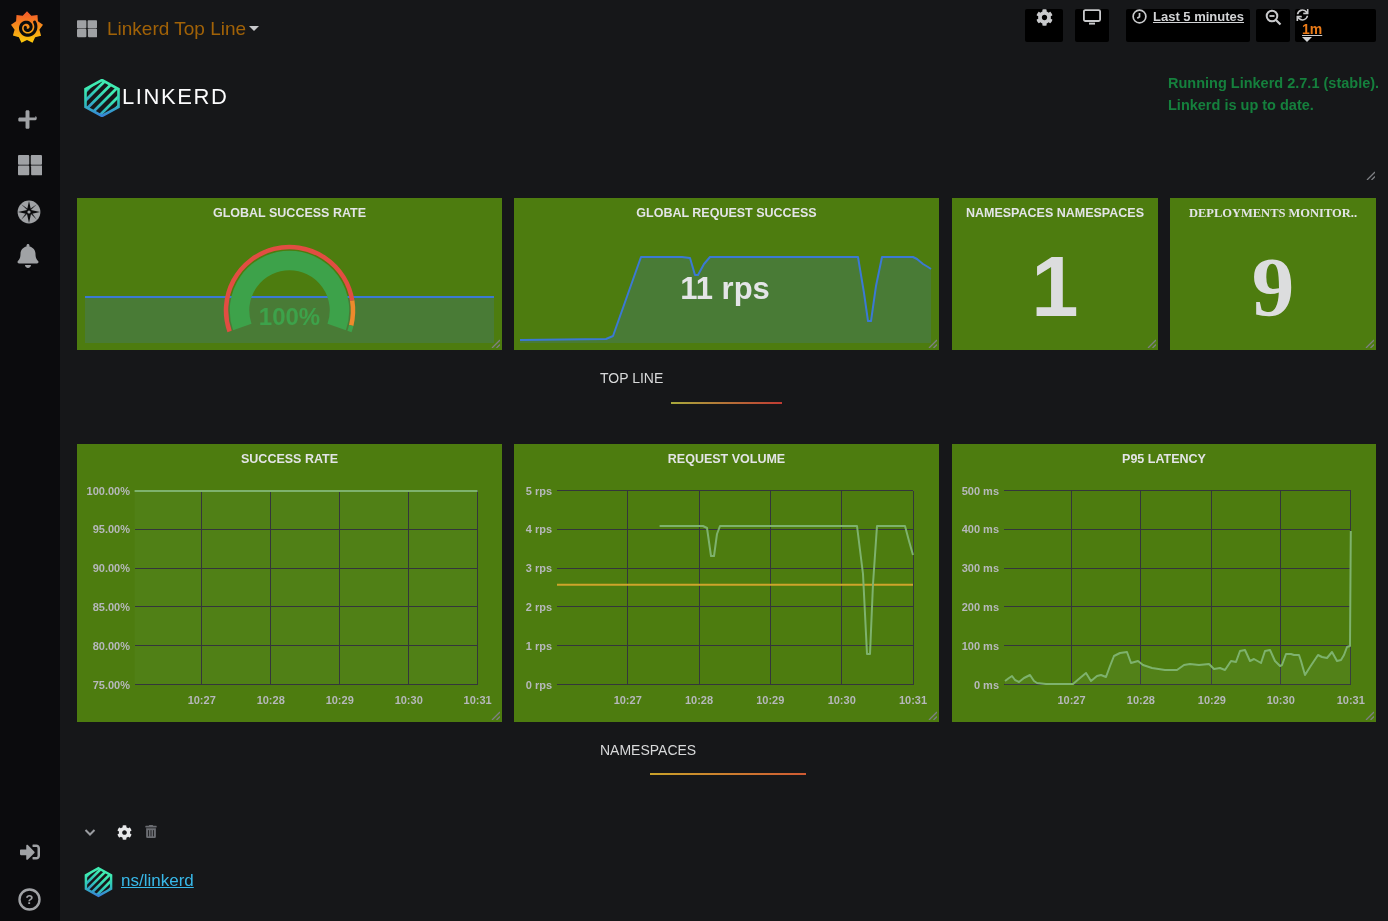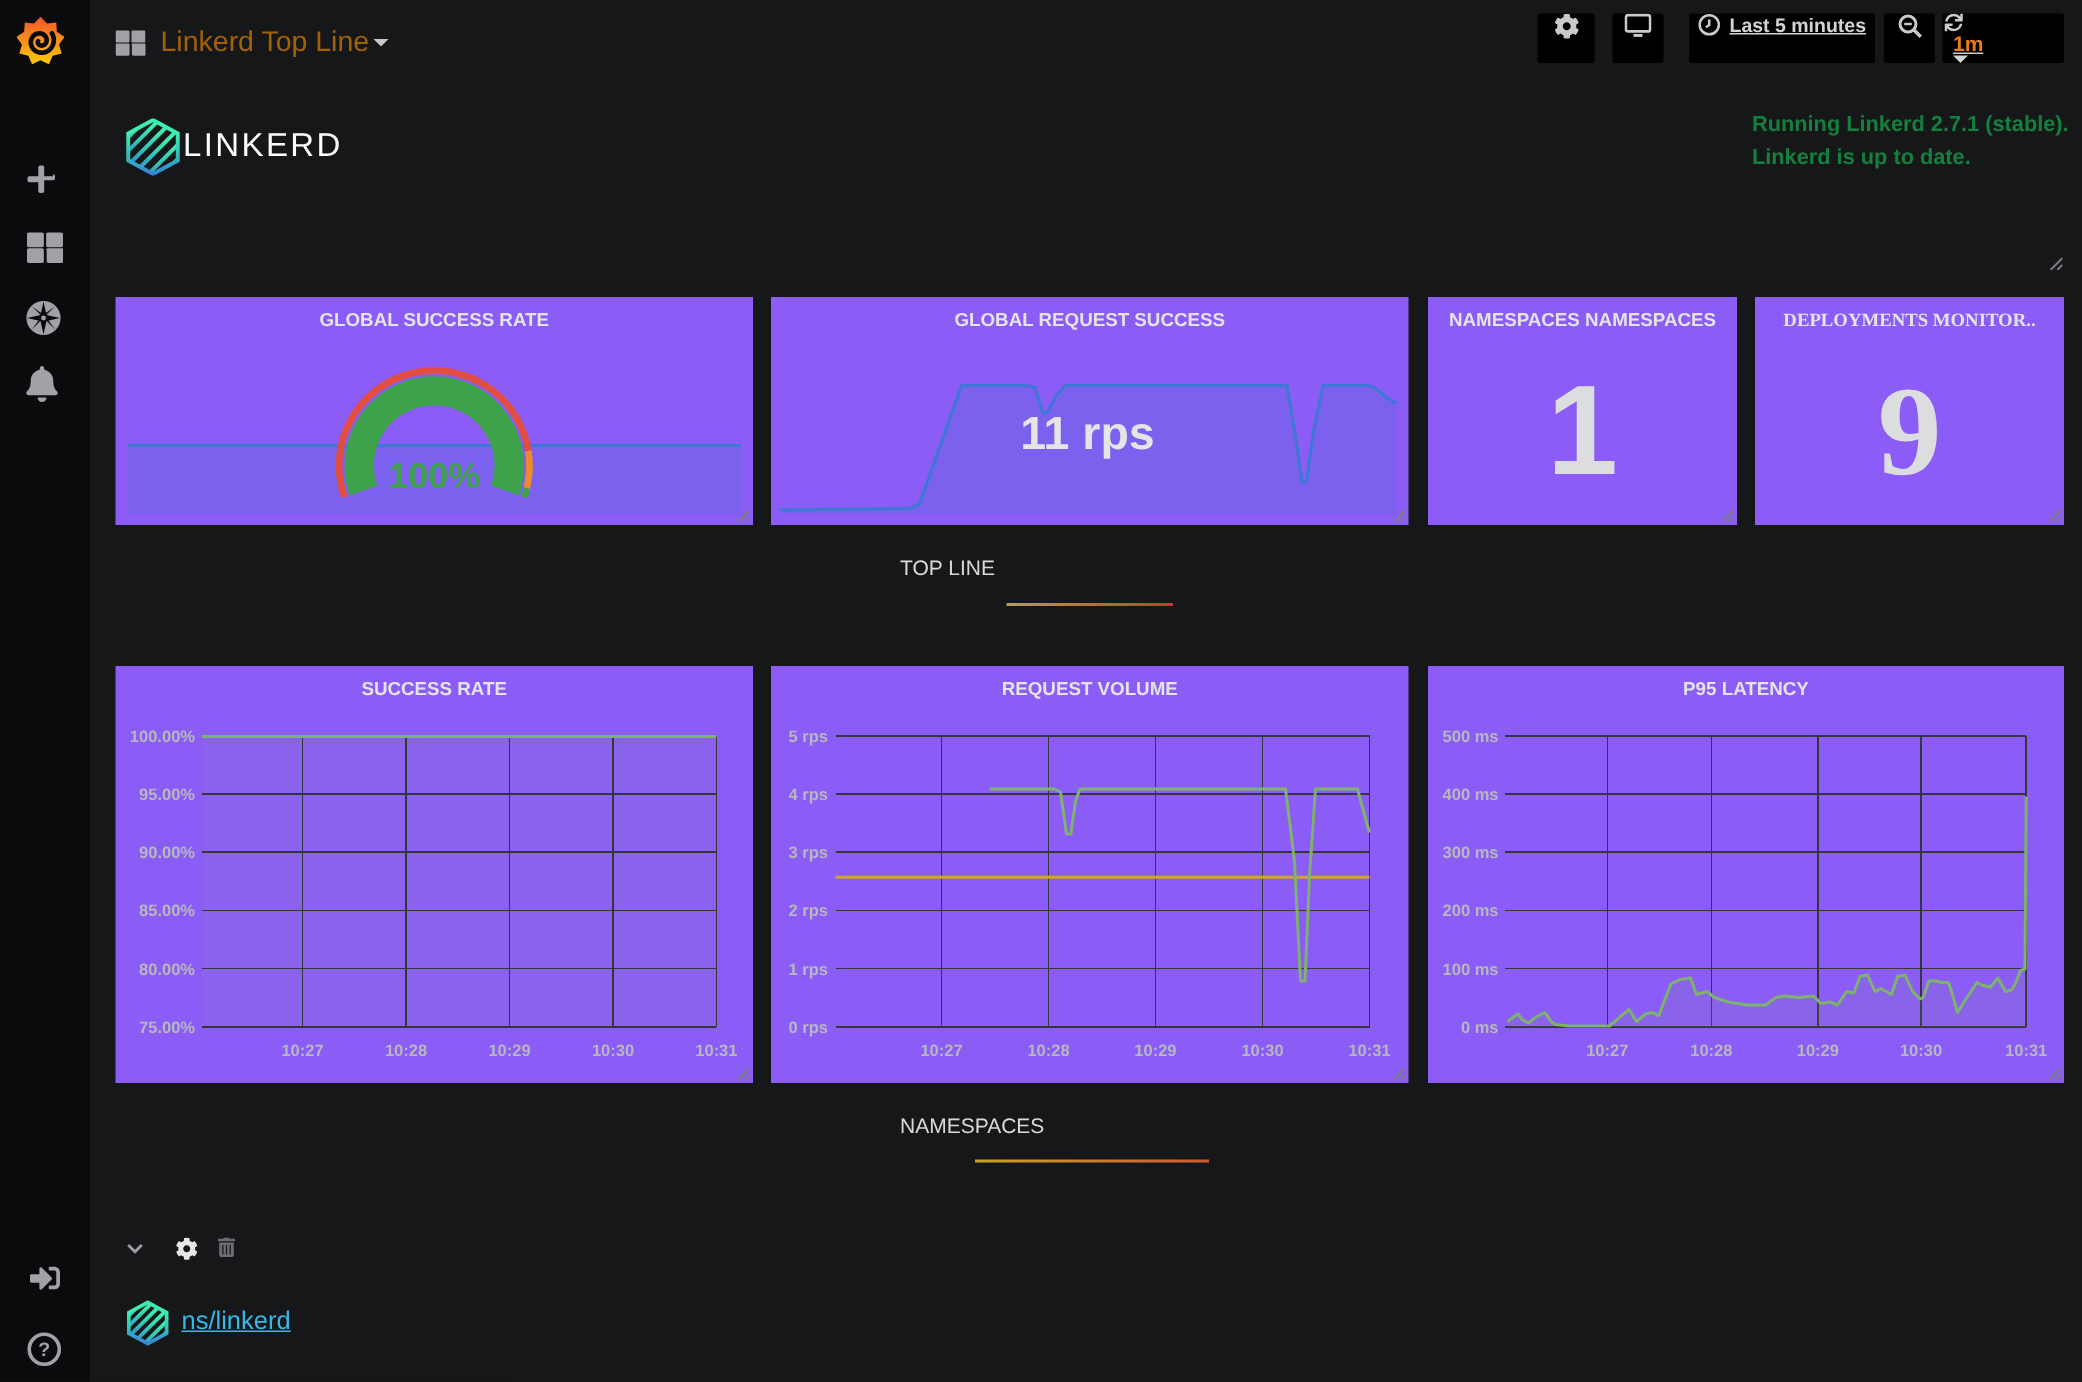--- a/index.html
+++ b/index.html
@@ -5,21 +5,21 @@
 * { margin:0; padding:0; box-sizing:border-box; }
 html,body { width:1388px; height:921px; background:#161719; overflow:hidden;
   font-family:"Liberation Sans", sans-serif; }
 .abs { position:absolute; }
 #sidebar { position:absolute; left:0; top:0; width:60px; height:921px; background:#0b0b0d; }
 .sicon { position:absolute; }
 #navbar { position:absolute; left:60px; top:0; width:1328px; height:55px; }
 #title { position:absolute; left:107px; top:18px; font-size:19px; color:#a16207; }
 .caret { width:0; height:0; border-left:5px solid transparent; border-right:5px solid transparent; border-top:5px solid #c7c8ca; }
 .btn { position:absolute; top:9px; height:33px; background:#000000; border-radius:2px; display:flex; align-items:flex-start; justify-content:center; color:#c9cacc;text-decoration:underline; }
-.panel { position:absolute; background:#8b5cf6; }
+.panel { position:absolute; background:#4d7c0f; }
 .ptitle { position:absolute; top:8px; left:0; right:0; text-align:center; font-size:12.5px; font-weight:700; color:#e3e4e6; letter-spacing:0px; }
 .rsz { position:absolute; right:2px; bottom:2px; }
 .hdr { position:absolute; text-align:left; font-size:14px; color:#d8d9da; }
 .uline { position:absolute; height:2px; }
 svg { display:block; }
 .glabel { font-size:11px; font-weight:700; fill:#b6b8bb; }
 </style>
 </head>
 <body>
 

